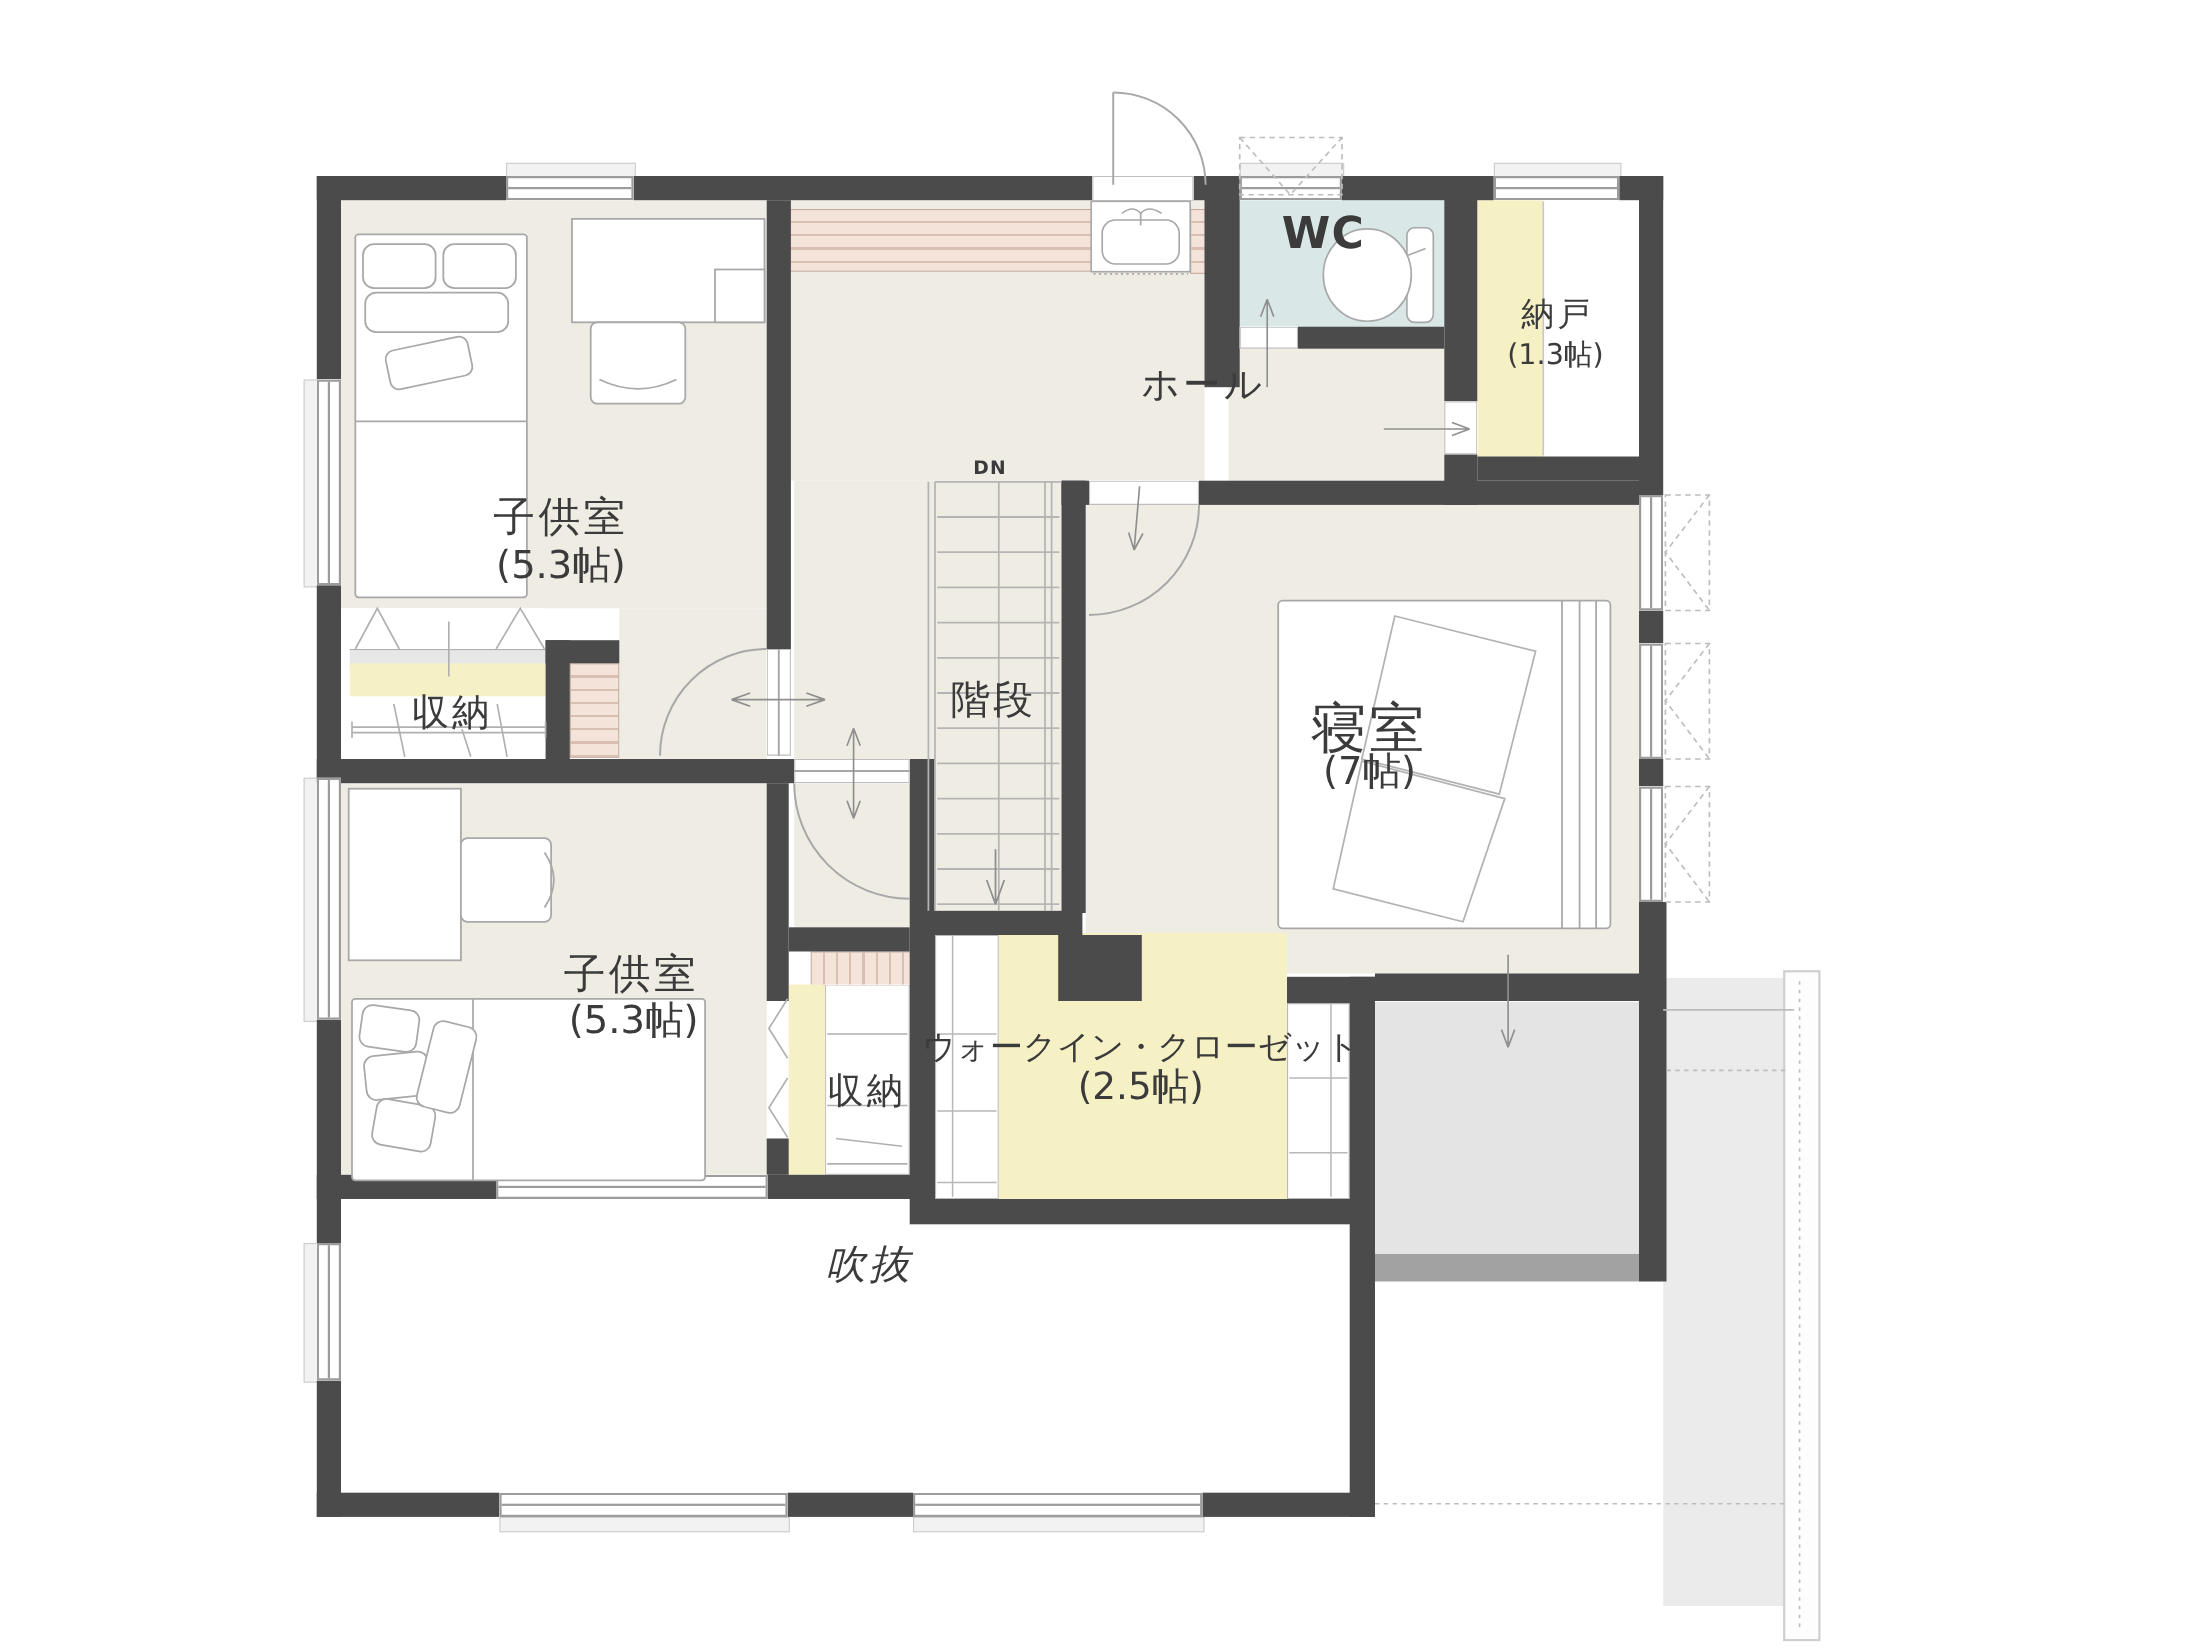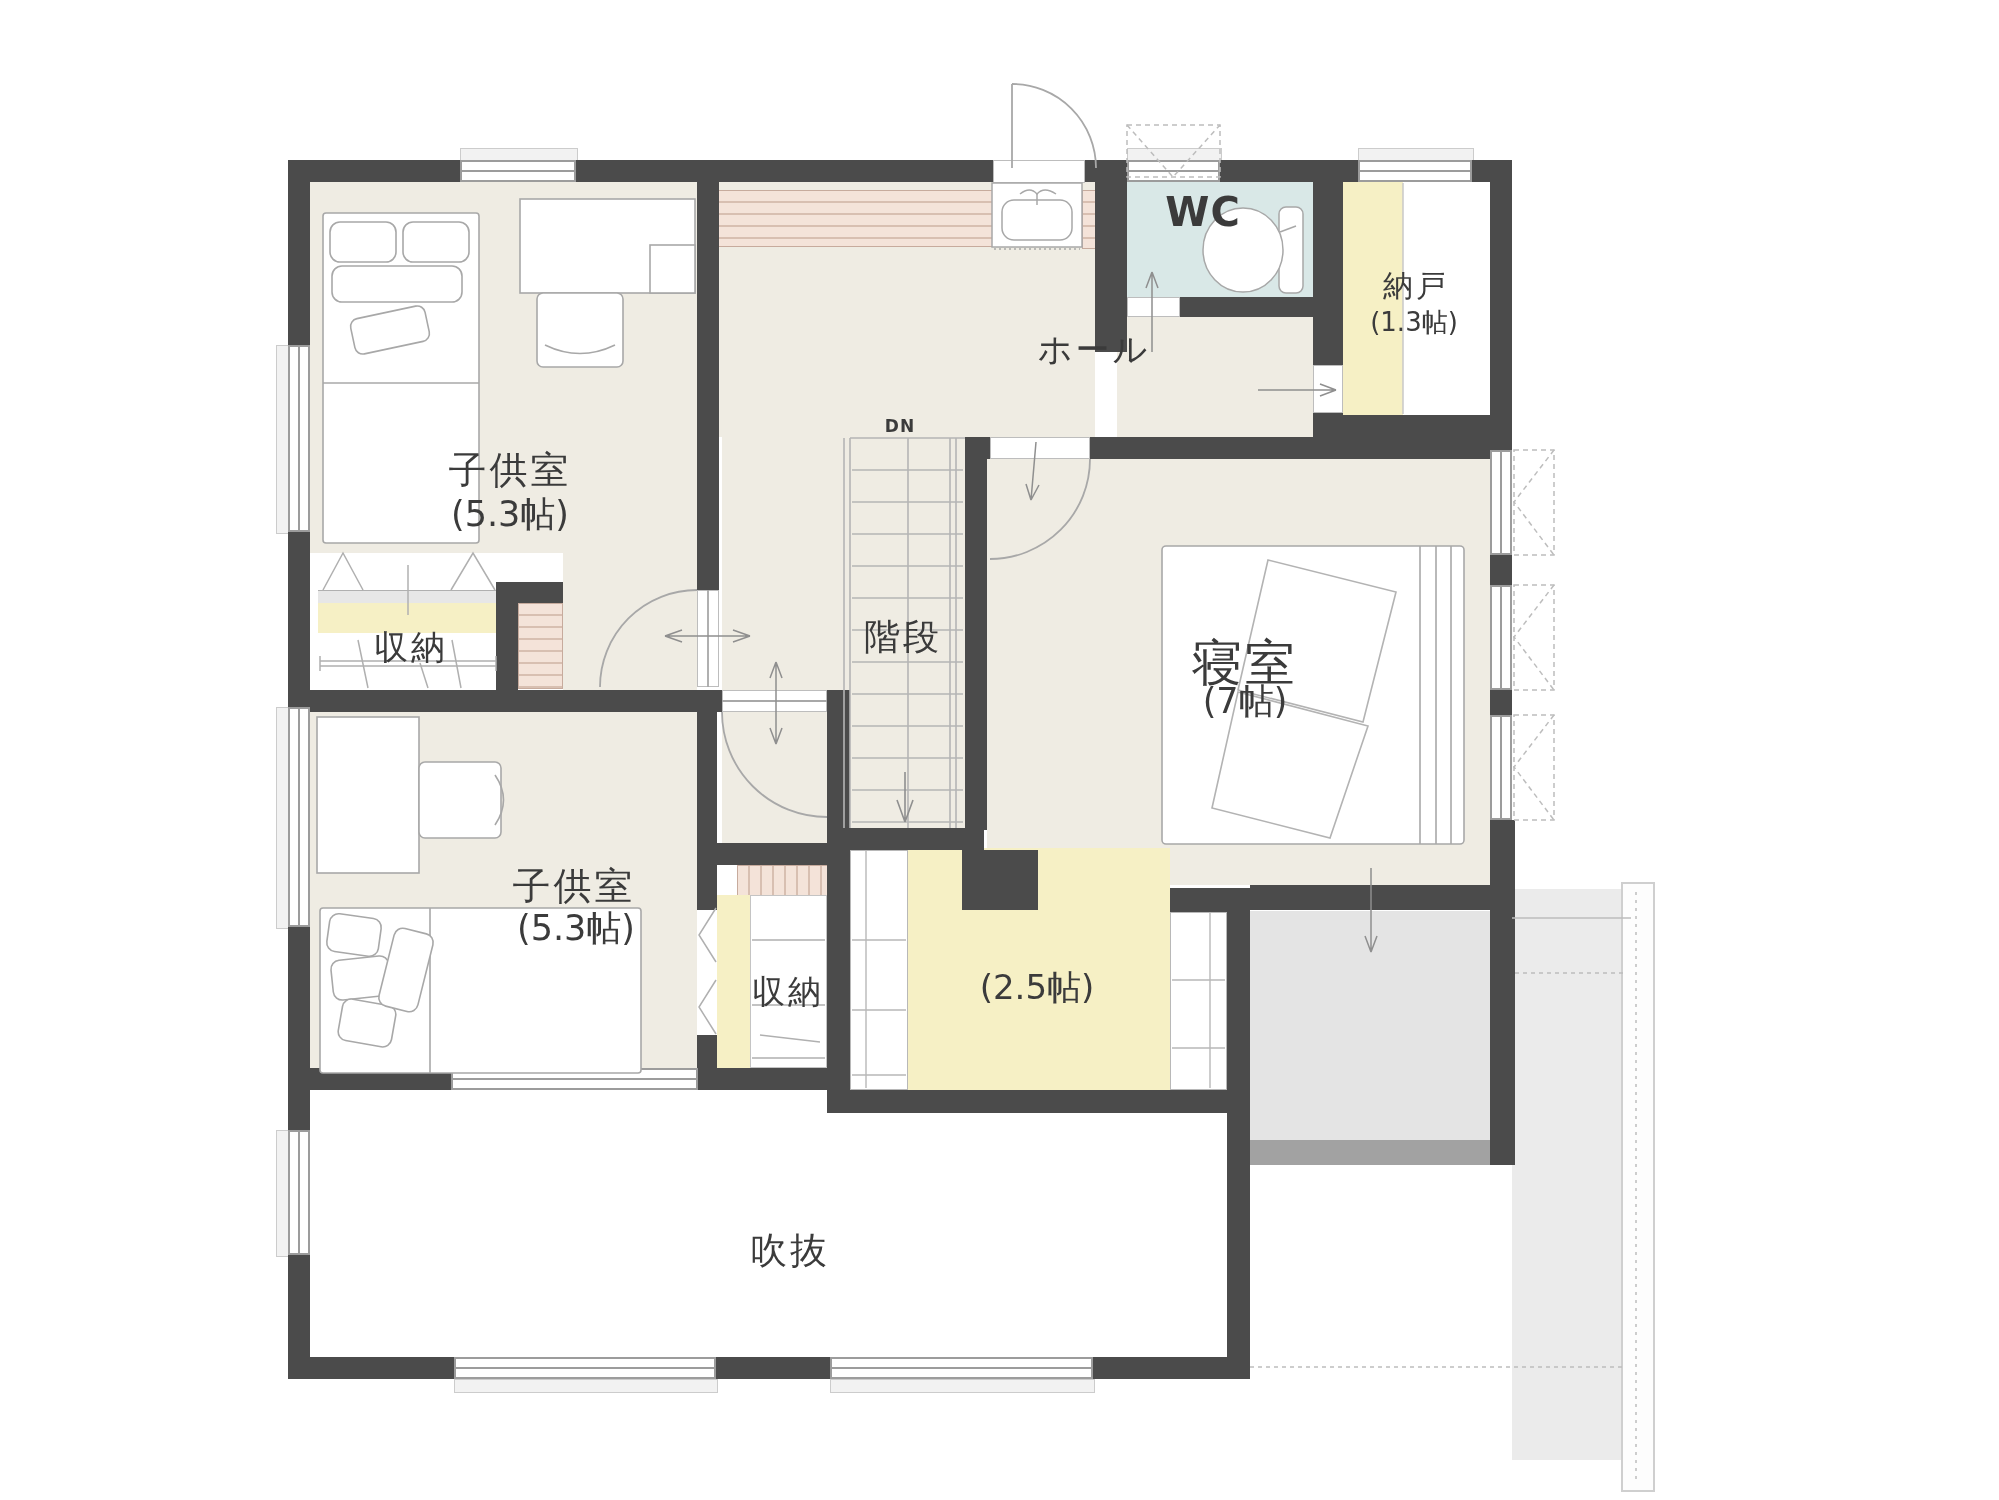--- a/index.html
+++ b/index.html
@@ -293,17 +293,18 @@
   <div class="lbl" style="left:1094px;top:350px;font-size:34px;">ホール</div>
 
   <div class="lbl" style="left:1203px;top:212px;font-size:40px;font-weight:bold;letter-spacing:1px;">WC</div>
 
   <div class="lbl" style="left:1416px;top:286px;font-size:30px;">納戸</div>
   <div class="lbl size" style="left:1414px;top:322px;font-size:26px;">(1.3帖)</div>
 
   <div class="lbl" style="left:1245px;top:663px;font-size:50px;">寝室</div>
   <div class="lbl size" style="left:1245px;top:701px;font-size:35px;">(7帖)</div>
 
+  <div class="lbl" style="left:1037px;top:952px;font-size:30px;letter-spacing:0;">ウォークイン・クローゼット</div>
   <div class="lbl size" style="left:1037px;top:988px;font-size:34px;">(2.5帖)</div>
 
-  <div class="lbl" style="left:790px;top:1251px;font-size:37px;">吹抜</div>
+  <div class="lbl" style="left:790px;top:1150px;font-size:37px;font-style:italic;">吹抜</div>
 
 </div>
 
 </body></html>

